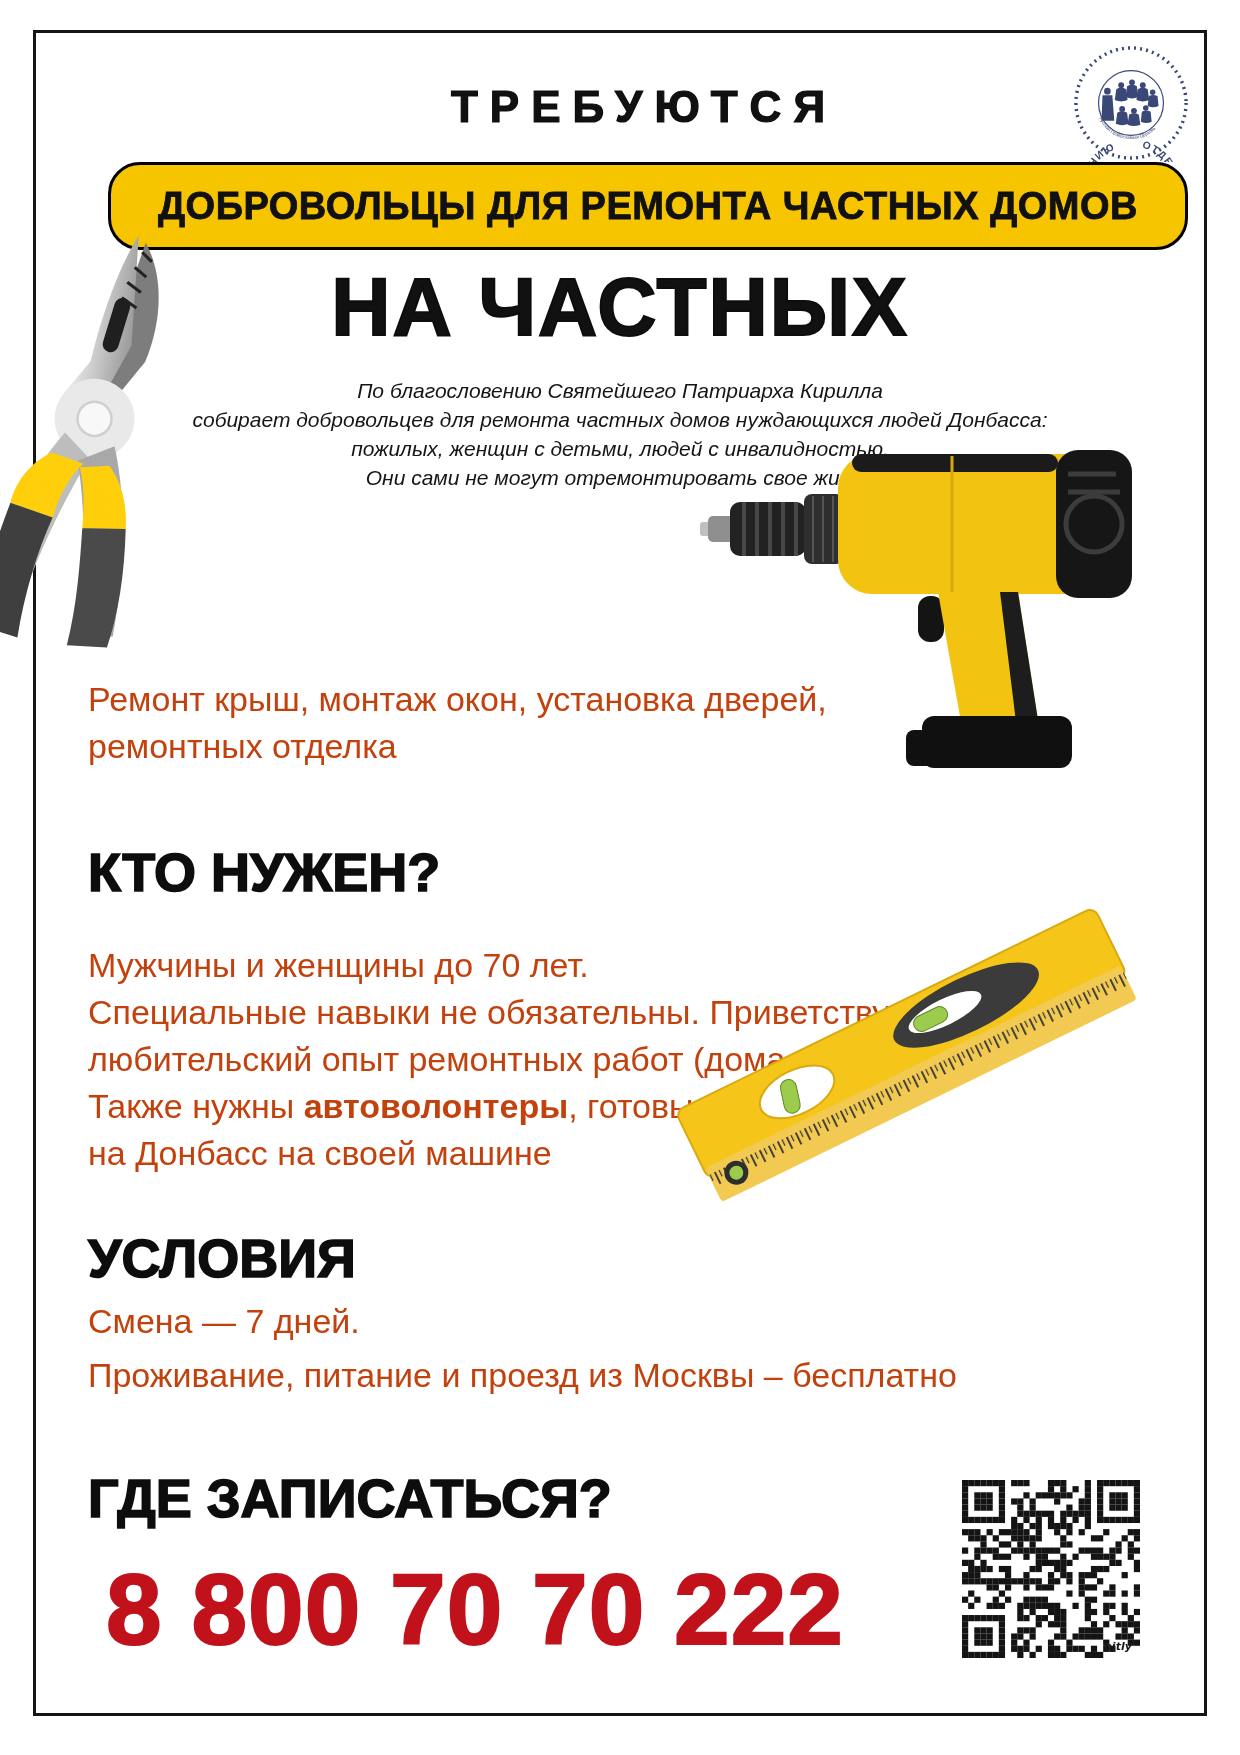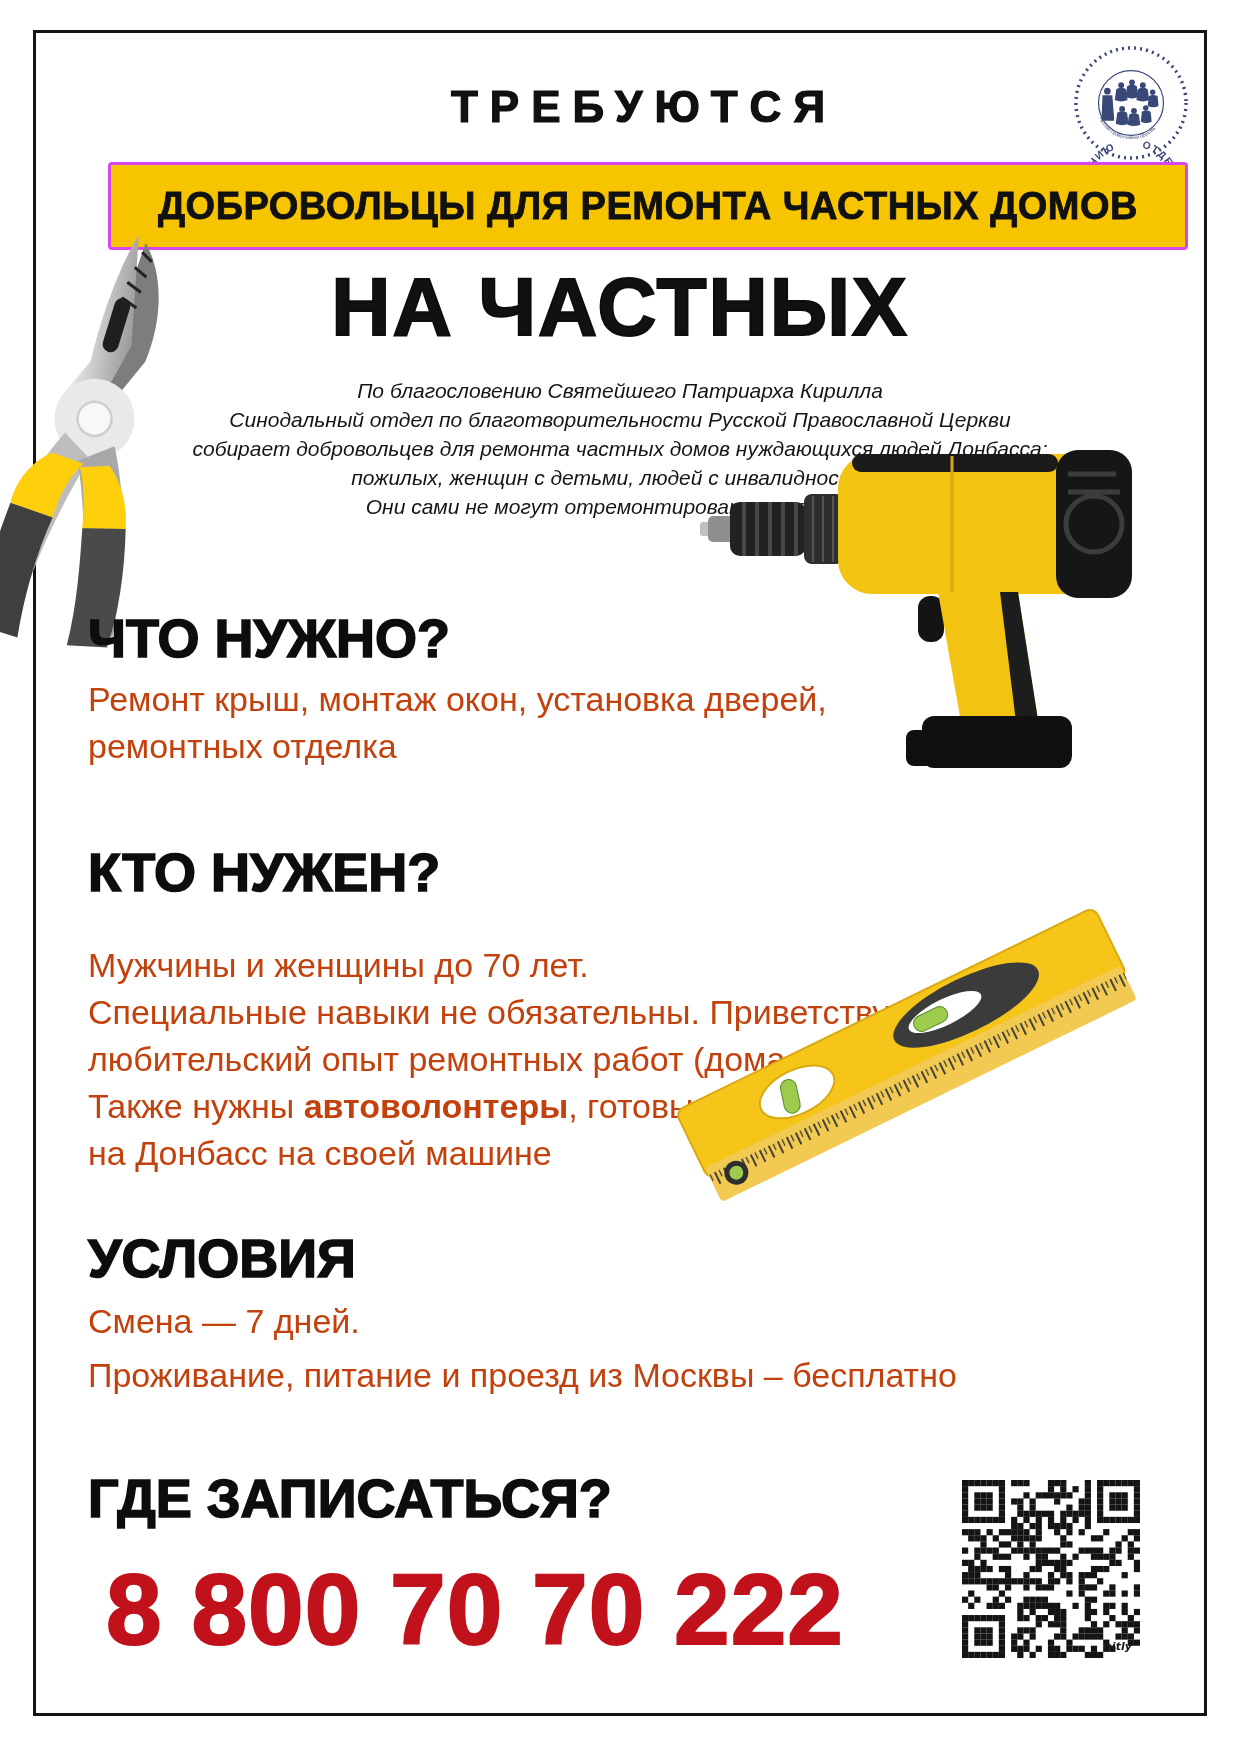--- a/index.html
+++ b/index.html
@@ -17,21 +17,21 @@
     position:absolute;left:33px;top:30px;width:1174px;height:1686px;
     border:3px solid #141414;box-sizing:border-box;
   }
   .top-title{
     position:absolute;top:82px;left:0;right:0;text-align:center;
     font-size:44px;font-weight:900;letter-spacing:12px;white-space:nowrap;padding-left:48px;
     -webkit-text-stroke:1.2px #0d0d0d;
   }
   .badge{
     position:absolute;left:108px;top:162px;width:1080px;height:88px;box-sizing:border-box;
-    background:var(--badge-yellow);border:3px solid #d946ef;border-radius:4px;
+    background:var(--badge-yellow);border:3px solid #000000;border-radius:32px;
     display:flex;align-items:center;justify-content:center;
     font-size:38px;font-weight:800;letter-spacing:0.5px;white-space:nowrap;
     -webkit-text-stroke:0.8px #0d0d0d;
   }
   .main-title{
     position:absolute;top:266px;left:0;right:0;text-align:center;
     font-size:82px;font-weight:900;letter-spacing:2px;line-height:1;white-space:nowrap;
     -webkit-text-stroke:2px #0d0d0d;
   }
   .intro{
@@ -109,21 +109,20 @@
   </div>
 
   <div class="badge">
     <span>ДОБРОВОЛЬЦЫ ДЛЯ РЕМОНТА ЧАСТНЫХ ДОМОВ</span>
   </div>
 
   <div class="main-title">НА ЧАСТНЫХ</div>
 
   <div class="intro">
     <div class="line">По благословению Святейшего Патриарха Кирилла</div>
-    <div class="line">Синодальный отдел по благотворительности Русской Православной Церкви</div>
     <div class="line">собирает добровольцев для ремонта частных домов нуждающихся людей Донбасса:</div>
     <div class="line">пожилых, женщин с детьми, людей с инвалидностью.</div>
     <div class="line">Они сами не могут отремонтировать свое жилье</div>
   </div>
 
   <svg class="pliers" viewBox="0 0 212 440">
     <defs>
       <linearGradient id="metal" x1="0" y1="0" x2="1" y2="0">
         <stop offset="0" stop-color="#f3f3f3"></stop>
           <stop offset="1" stop-color="#9a9a9a"></stop>
@@ -158,21 +157,20 @@
     <rect x="356" y="34" width="76" height="148" rx="22" fill="#161616"></rect>
     <circle cx="394" cy="108" r="28" fill="#161616" stroke="#3c3c3c" stroke-width="5"></circle>
     <path d="M368 58 h48 M368 76 h52" stroke="#3c3c3c" stroke-width="5"></path>
     <rect x="218" y="180" width="26" height="46" rx="12" fill="#141414"></rect>
     <path d="M238 176 L318 176 L338 304 L262 312 Z" fill="#F2C411"></path>
     <path d="M318 176 L338 304 L316 306 L300 176 Z" fill="#1d1d1d"></path>
     <rect x="206" y="314" width="40" height="36" rx="8" fill="#101010"></rect>
     <rect x="222" y="300" width="150" height="52" rx="12" fill="#101010"></rect>
   </svg>
 
-  <div class="h-section" style="top:606px">ЧТО НУЖНО?</div>
   <div class="body-text lh47" style="top:676px">
     <div class="line">Ремонт крыш, монтаж окон, установка дверей,</div>
     <div class="line">ремонтных отделка</div>
   </div>
 
   <div class="h-section" style="top:840px">КТО НУЖЕН?</div>
   <div class="body-text lh47" style="top:942px">
     <div class="line">Мужчины и женщины до 70 лет.</div>
     <div class="line">Специальные навыки не обязательны. Приветствуется</div>
     <div class="line">любительский опыт ремонтных работ (дома, на даче)</div>

